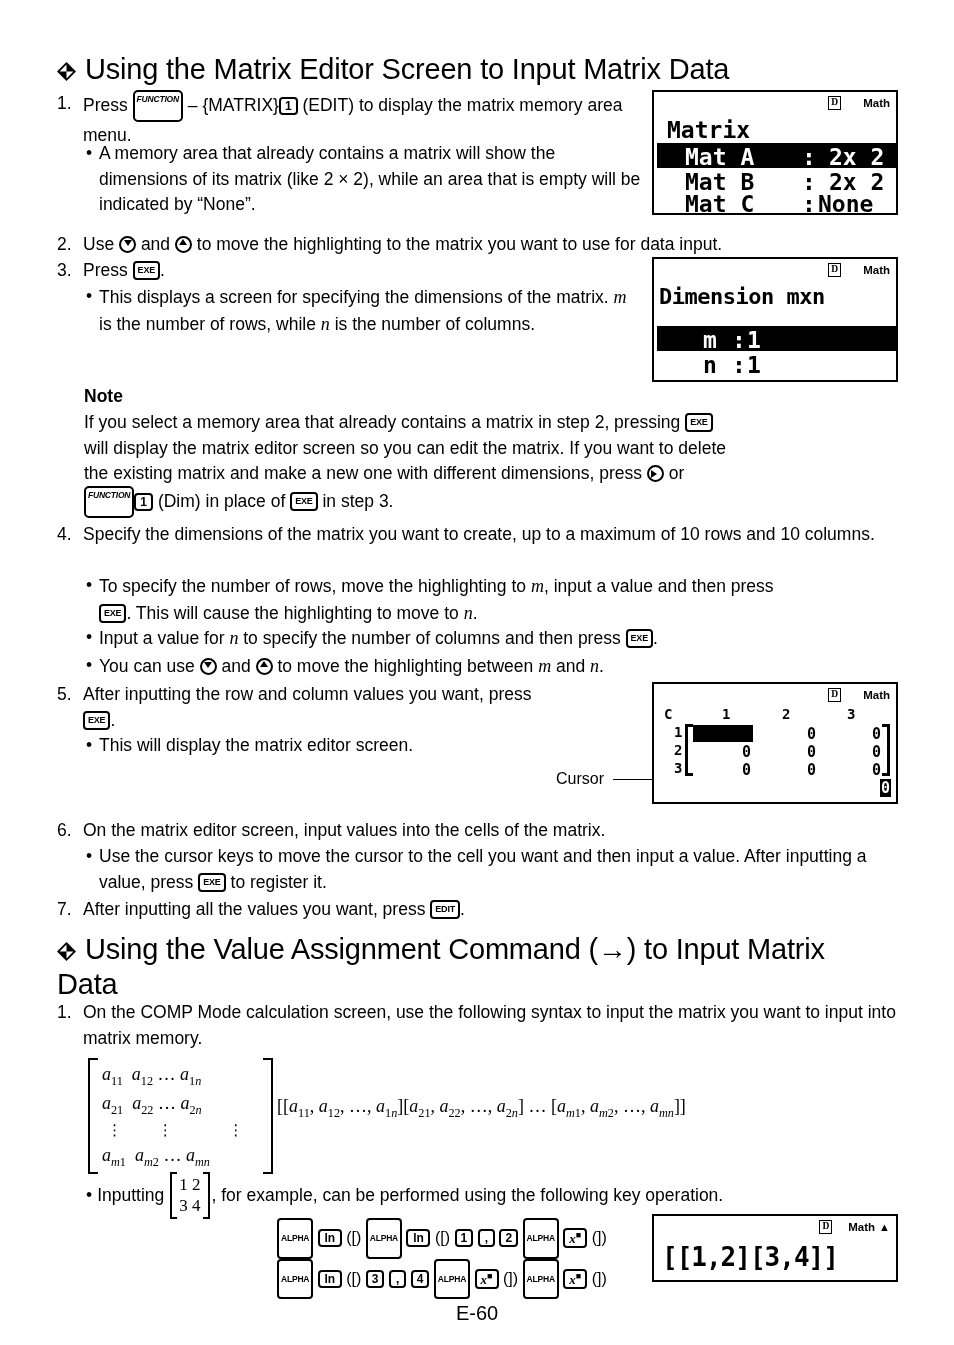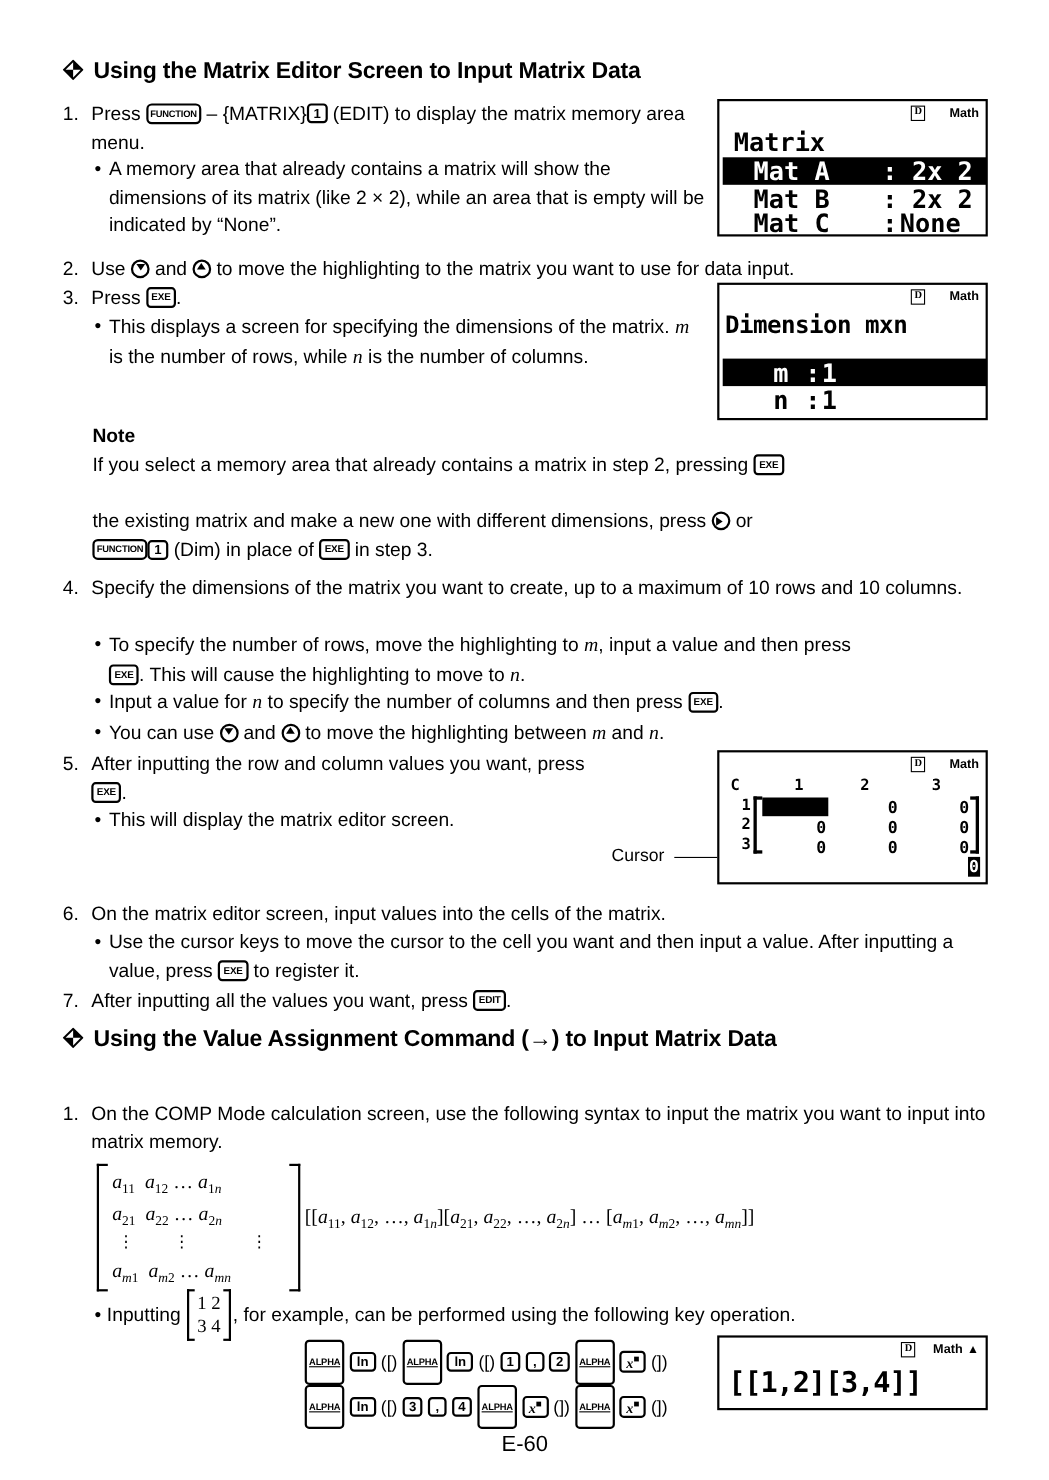--- a/index.html
+++ b/index.html
@@ -10,22 +10,22 @@
     background: #ffffff;
     font-family: "Liberation Sans", sans-serif;
     color: #000000;
     position: relative;
     overflow: hidden;
   }
   .page { position: relative; width: 954px; height: 1345px; padding: 0; }
 
   
   h1.section-head {
-    font-size: 21px;
-    font-weight: bold;
+    font-size: 29px;
+    font-weight: normal;
     margin: 0;
     padding: 0;
     line-height: 1.22;
     letter-spacing: -0.2px;
   }
   .diamond-bullet {
     display: inline-block;
     width: 19px; height: 19px;
     margin-right: 9px;
     position: relative;
@@ -58,25 +58,25 @@
     border: 2px solid #000;
     border-radius: 4px;
     font-weight: bold;
     text-align: center;
     line-height: 1;
     background: #fff;
     vertical-align: middle;
     position: relative;
     top: -1px;
   }
-  .key.k-func { font-size: 8.5px; padding: 3px 2px 3px 2px; min-width: 40px; letter-spacing: -0.2px; border-radius: 5px; }
+  .key.k-func { font-size: 8.5px; padding: 3px 2px 16px 2px; min-width: 40px; letter-spacing: -0.2px; border-radius: 5px; font-style: italic; }
   .key.k-exe  { font-size: 9px;  padding: 3px 3px; min-width: 26px; letter-spacing: -0.2px;}
   .key.k-exit { font-size: 9px;  padding: 3px 3px; min-width: 26px; letter-spacing: -0.2px;}
   .key.k-num  { font-size: 12px; padding: 1px 4px; min-width: 17px; font-weight:bold; }
-  .key.k-alpha{ font-size: 8.5px;  padding: 14px 2px; min-width: 34px; letter-spacing: -0.2px; text-decoration: underline;}
+  .key.k-alpha{ font-size: 8.5px;  padding: 14px 2px; min-width: 34px; letter-spacing: -0.2px;}
   .key.k-ln   { font-size: 12px; padding: 1px 4px; min-width: 24px; }
   .key.k-comma{ font-size: 12px; padding: 1px 5px; min-width: 17px; }
   .key.k-xsq  { font-size: 13px; padding: 1px 4px; min-width: 24px; font-style: italic; font-family:"Liberation Serif",serif; }
   .key.k-xsq sup { font-size: 9px; font-style: normal; }
 
   .arrowkey {
     display: inline-block;
     width: 17px; height: 17px;
     border: 2px solid #000;
     border-radius: 50%;
@@ -254,21 +254,21 @@
       <span style="position:absolute; left:75px; top:1px;">:</span>
       <span style="position:absolute; left:90px; top:1px;">1</span>
     </div>
   </div>
 
   <div style="position:absolute; left:84px; top:386px; width:815px;">
     <div style="font-size:17.5px; font-weight:bold;">Note</div>
     <div class="txt" style="margin-top:3px;">
       <span>If you select a memory area that already contains a matrix in step 2, pressing</span>
       <span class="key k-exe">EXE</span><br>
-      <br>
+      <span>will display the matrix editor screen so you can edit the matrix. If you want to delete</span><br>
       <span>the existing matrix and make a new one with different dimensions, press</span>
       <span class="arrowkey right"></span>
       <span>or</span><br>
       <span class="key k-func">FUNCTION</span><span class="key k-num">1</span>
       <span>(Dim) in place of</span>
       <span class="key k-exe">EXE</span>
       <span>in step 3.</span>
     </div>
   </div>
 

